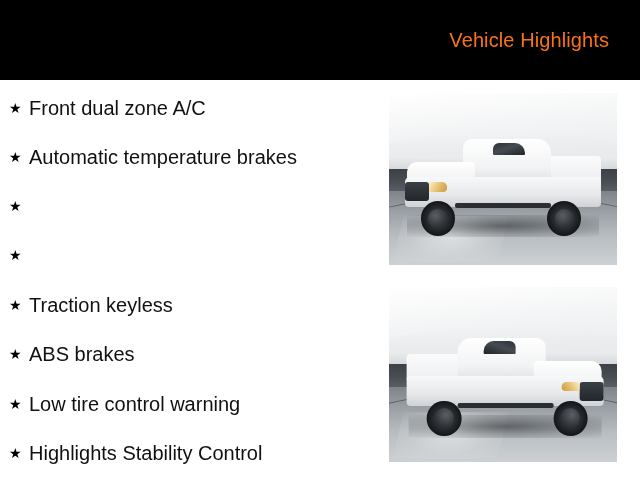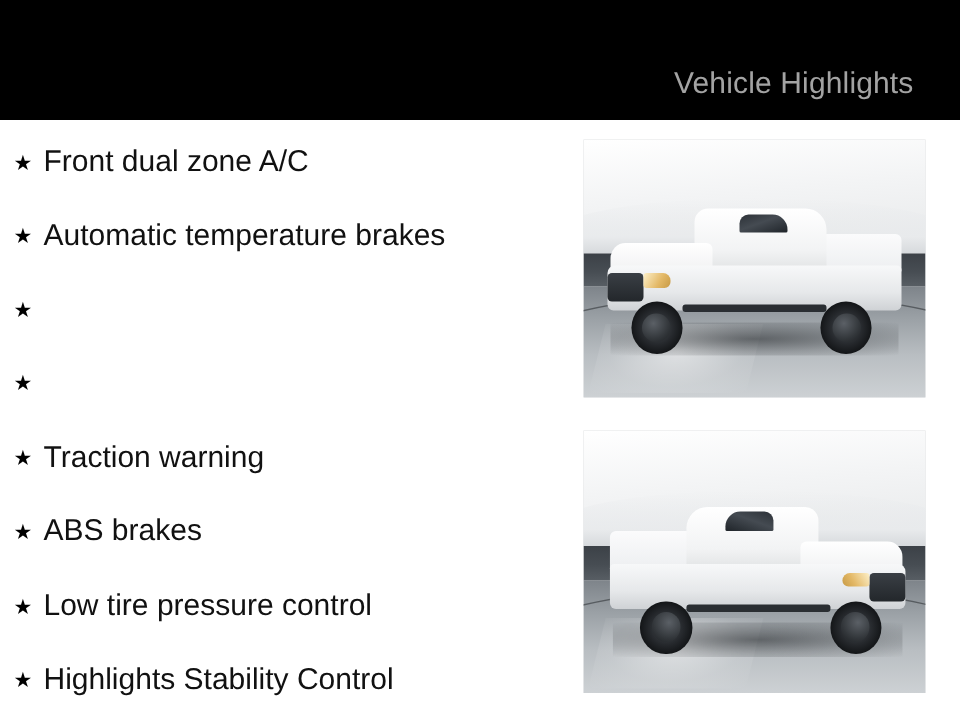--- a/index.html
+++ b/index.html
@@ -25,24 +25,23 @@
     width: 640px;
     height: 80px;
     background: #000000;
   }
   .header-title {
     position: absolute;
     right: 31px;
     top: 29px;
     font-size: 20px;
     line-height: 22px;
-    color: #a3a3a3;
+    color: #f97316;
     letter-spacing: 0.1px;
     white-space: nowrap;
-    margin-top: 16px;
   }
 
   
   .content {
     position: absolute;
     left: 0;
     top: 80px;
     width: 640px;
     height: 400px;
     background: #ffffff;
@@ -290,31 +289,31 @@
     <li class="feature-item" style="top:115px;">
       <span class="bullet-star">★</span>
     </li>
 
     <li class="feature-item" style="top:164px;">
       <span class="bullet-star">★</span>
     </li>
 
     <li class="feature-item" style="top:214px;">
       <span class="bullet-star">★</span>
-      <span class="feature-label">Traction warning</span>
+      <span class="feature-label">Traction keyless</span>
     </li>
 
     <li class="feature-item" style="top:263px;">
       <span class="bullet-star">★</span>
       <span class="feature-label">ABS brakes</span>
     </li>
 
     <li class="feature-item" style="top:313px;">
       <span class="bullet-star">★</span>
-      <span class="feature-label">Low tire pressure control</span>
+      <span class="feature-label">Low tire control warning</span>
     </li>
 
     <li class="feature-item" style="top:362px;">
       <span class="bullet-star">★</span>
       <span class="feature-label">Highlights Stability Control</span>
     </li>
 
   </ul>
 
   <div class="photo photo--top">

